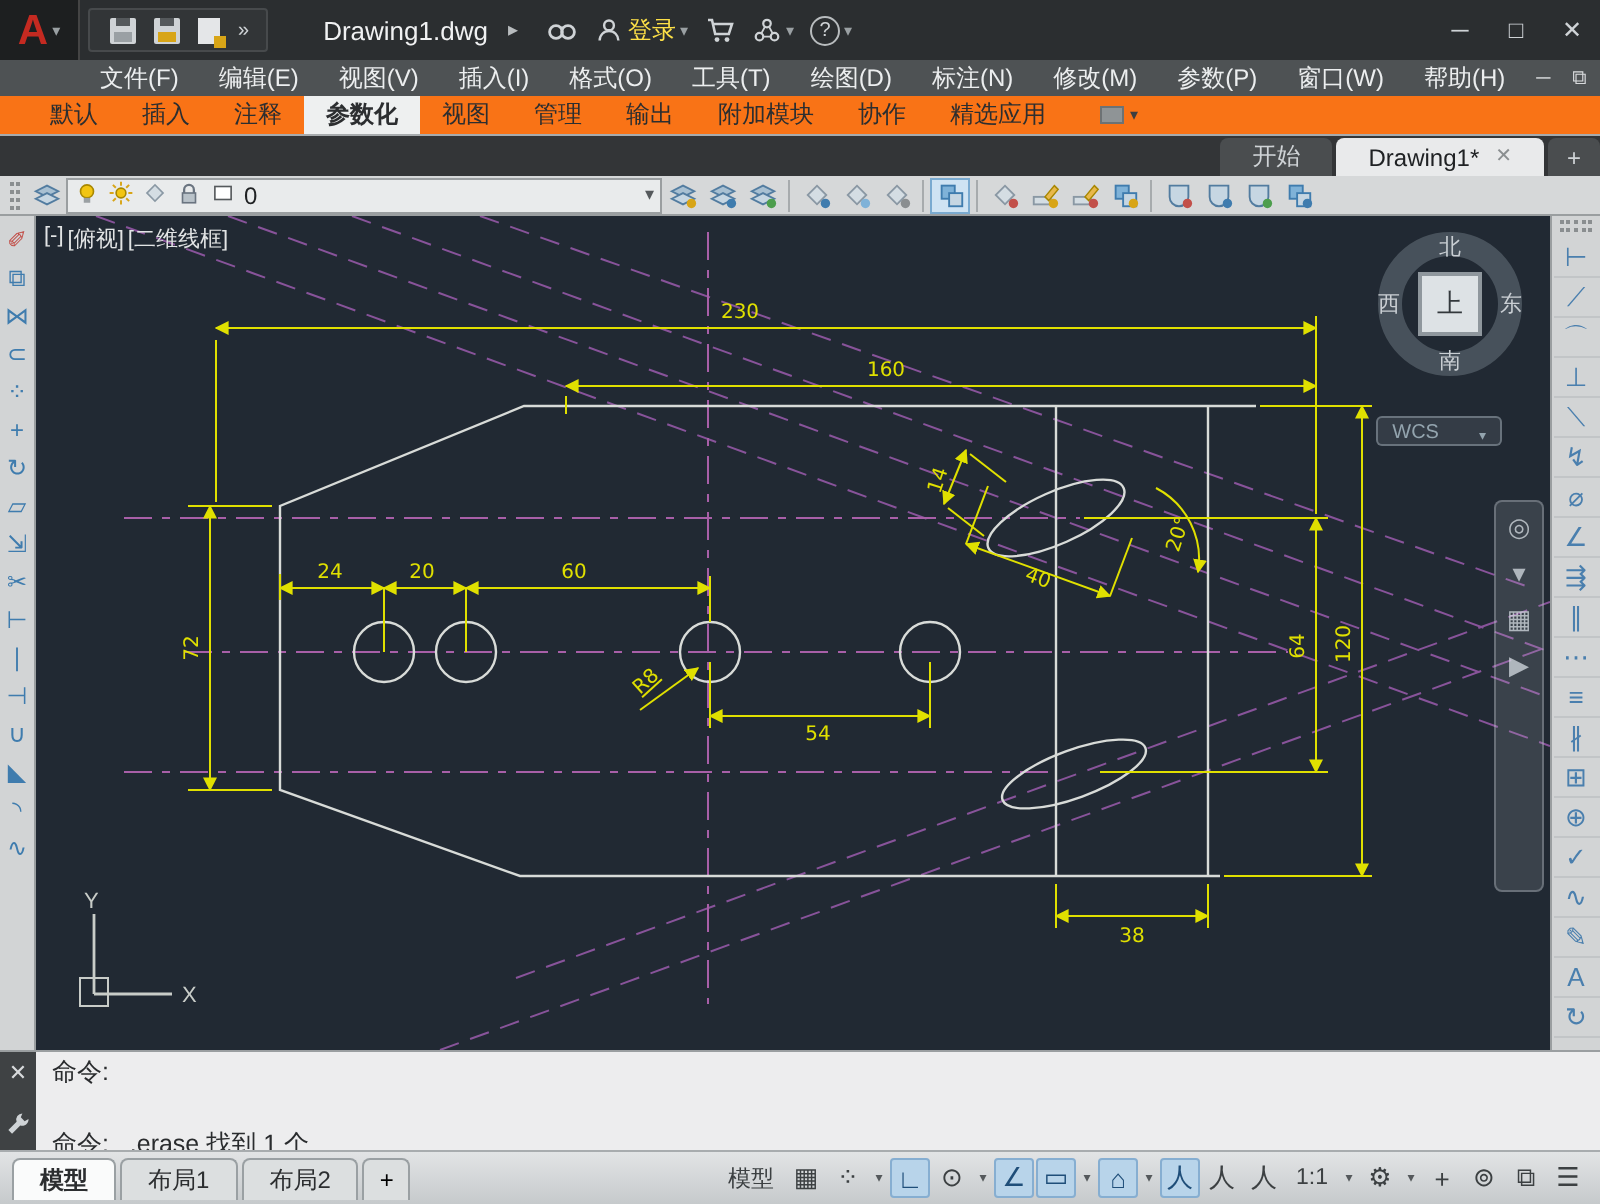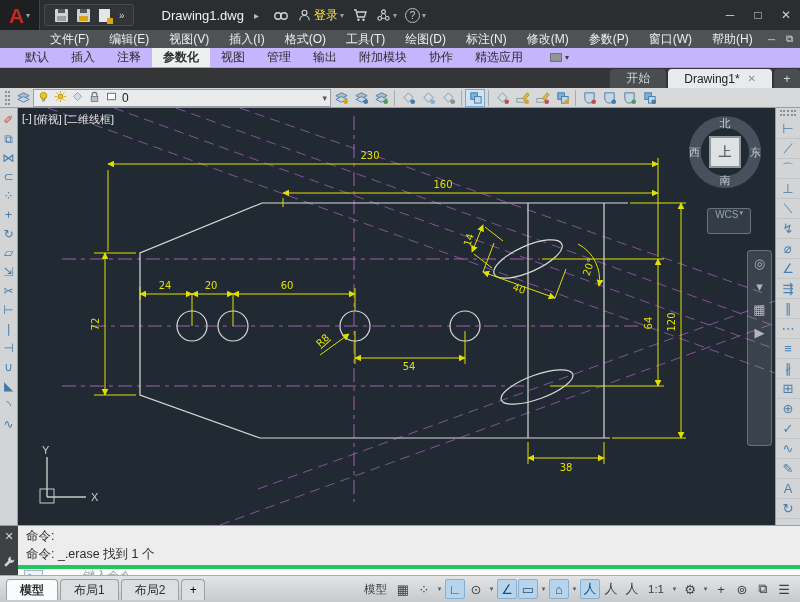--- a/index.html
+++ b/index.html
@@ -33,21 +33,21 @@
   .winctl{margin-left:auto;display:flex;}
   .winbtn{width:28px;height:30px;display:flex;align-items:center;justify-content:center;color:#cfd3d6;font-size:12px;cursor:pointer;}
 
   
   .menubar{height:18px;background:#4e5254;display:flex;align-items:center;flex:0 0 18px;padding-left:40px;}
   .menu-item{color:#eceeef;font-size:12px;padding:0 10px;height:18px;display:flex;align-items:center;cursor:pointer;white-space:nowrap;}
   .docctl{margin-left:auto;display:flex;padding-right:4px;}
   .docbtn{width:18px;height:16px;display:flex;align-items:center;justify-content:center;color:#d8dadc;font-size:10px;cursor:pointer;}
 
   
-  .ribbontabs{height:20px;background:#c4b5fd;display:flex;align-items:stretch;flex:0 0 20px;padding-left:14px;border-bottom:1px solid #a7abad;}
+  .ribbontabs{height:20px;background:#f97316;display:flex;align-items:stretch;flex:0 0 20px;padding-left:14px;border-bottom:1px solid #a7abad;}
   .rtab{padding:0 11px;display:flex;align-items:center;color:#2c2e30;font-size:12px;cursor:pointer;white-space:nowrap;}
   .rtab.active{background:#eef0f0;font-weight:bold;}
   .ribbon-overflow{display:flex;align-items:center;gap:3px;margin-left:10px;padding:0 6px;cursor:pointer;}
   .ribbon-overflow .box{width:12px;height:9px;background:#8f9496;border:1px solid #6d7274;}
   .ribbon-overflow .dd{font-size:8px;color:#3c3e40;}
 
   
   .filetabs{height:20px;background:#333537;display:flex;align-items:flex-end;flex:0 0 20px;padding-left:22px;justify-content:flex-end;}
   .ftab{height:19px;padding:0 16px;display:flex;align-items:center;gap:8px;font-size:12px;border-radius:4px 4px 0 0;margin-right:2px;cursor:pointer;}
   .ftab.inactive{background:#4a4d4f;color:#cfd3d6;}
@@ -79,31 +79,31 @@
   .vplabel{position:absolute;left:4px;top:4px;color:#e2e4e5;font-size:11px;display:flex;gap:2px;z-index:5;}
   .vplabel span{cursor:pointer;}
 
   .viewcube{position:absolute;top:8px;right:14px;width:72px;height:72px;z-index:6;}
   .vc-ring{position:absolute;inset:0;border-radius:50%;border:12px solid rgba(104,114,124,0.55);}
   .vc-face{position:absolute;left:50%;top:50%;transform:translate(-50%,-50%);width:32px;height:32px;background:#dde2e5;border:2px solid #8f979d;display:flex;align-items:center;justify-content:center;color:#33383c;font-size:13px;cursor:pointer;}
   .vc-n{position:absolute;top:0px;left:50%;transform:translateX(-50%);color:#c9ced3;font-size:11px;cursor:pointer;}
   .vc-s{position:absolute;bottom:0px;left:50%;transform:translateX(-50%);color:#c9ced3;font-size:11px;cursor:pointer;}
   .vc-w{position:absolute;left:0px;top:50%;transform:translateY(-50%);color:#c9ced3;font-size:11px;cursor:pointer;}
   .vc-e{position:absolute;right:0px;top:50%;transform:translateY(-50%);color:#c9ced3;font-size:11px;cursor:pointer;}
-  .wcsbtn{position:absolute;top:100px;right:24px;height:26px;padding:0 7px;border:1px solid rgba(170,182,190,0.45);border-radius:3px;background:rgba(140,150,158,0.18);color:#93a4ae;font-size:10px;display:flex;align-items:flex-start;gap:1px;cursor:pointer;z-index:6;}
+  .wcsbtn{position:absolute;top:100px;right:24px;height:15px;padding:0 7px;border:1px solid rgba(170,182,190,0.45);border-radius:3px;background:rgba(140,150,158,0.18);color:#93a4ae;font-size:10px;display:flex;align-items:flex-end;gap:20px;cursor:pointer;z-index:6;}
   .wcsbtn .dd{font-size:7px;}
   .navbar{position:absolute;top:142px;right:3px;width:25px;height:196px;background:rgba(190,198,204,0.16);border:1px solid rgba(190,198,204,0.35);border-radius:4px;display:flex;flex-direction:column;align-items:center;padding-top:6px;gap:10px;z-index:6;}
   .navbtn{color:rgba(215,222,227,0.75);font-size:13px;cursor:pointer;line-height:1;}
 
   
   .cmdarea{height:50px;flex:0 0 50px;display:flex;background:#ededee;border-top:1px solid #9a9ea0;}
   .cmdstrip{width:18px;background:#3f4244;display:flex;flex-direction:column;align-items:center;justify-content:space-between;padding:4px 0 6px;flex:0 0 18px;}
   .cmdstrip .x{color:#d8dadc;font-size:11px;cursor:pointer;}
   .cmdmain{flex:1;display:flex;flex-direction:column;}
-  .cmdhist{flex:1;padding:2px 8px;display:flex;flex-direction:column;justify-content:flex-start;gap:1px;}
+  .cmdhist{flex:1;padding:2px 8px;display:flex;flex-direction:column;justify-content:flex-start;gap:19px;}
   .cmdline-text{color:#2a2c2e;font-size:12.5px;white-space:pre;}
   .cmdinput{height:19px;background:#fbfcfc;border-top:4px solid #22c55e;display:flex;align-items:center;padding:0 6px;gap:17px;}
   .prompt-box{border:1px solid #9fb6c8;color:#5a7d9a;font-size:10px;padding:0 3px;height:14px;display:flex;align-items:center;background:#eef4f8;}
   .cmdinput .dd{color:#7a7e80;font-size:8px;}
   .cmdinput .ph{color:#9aa0a3;font-style:italic;font-size:12px;}
 
   
   .statusbar{height:27px;flex:0 0 27px;background:linear-gradient(#e2e4e5,#c6cacc);display:flex;align-items:center;padding:0 6px;border-top:1px solid #a8acae;}
   .ltabs{display:flex;align-items:flex-end;gap:2px;height:22px;}
   .ltab{height:21px;padding:0 13px;display:flex;align-items:center;font-size:12px;color:#2c2e30;background:#dcdfe0;border:1px solid #9aa0a3;border-bottom:none;border-radius:4px 4px 0 0;cursor:pointer;}

